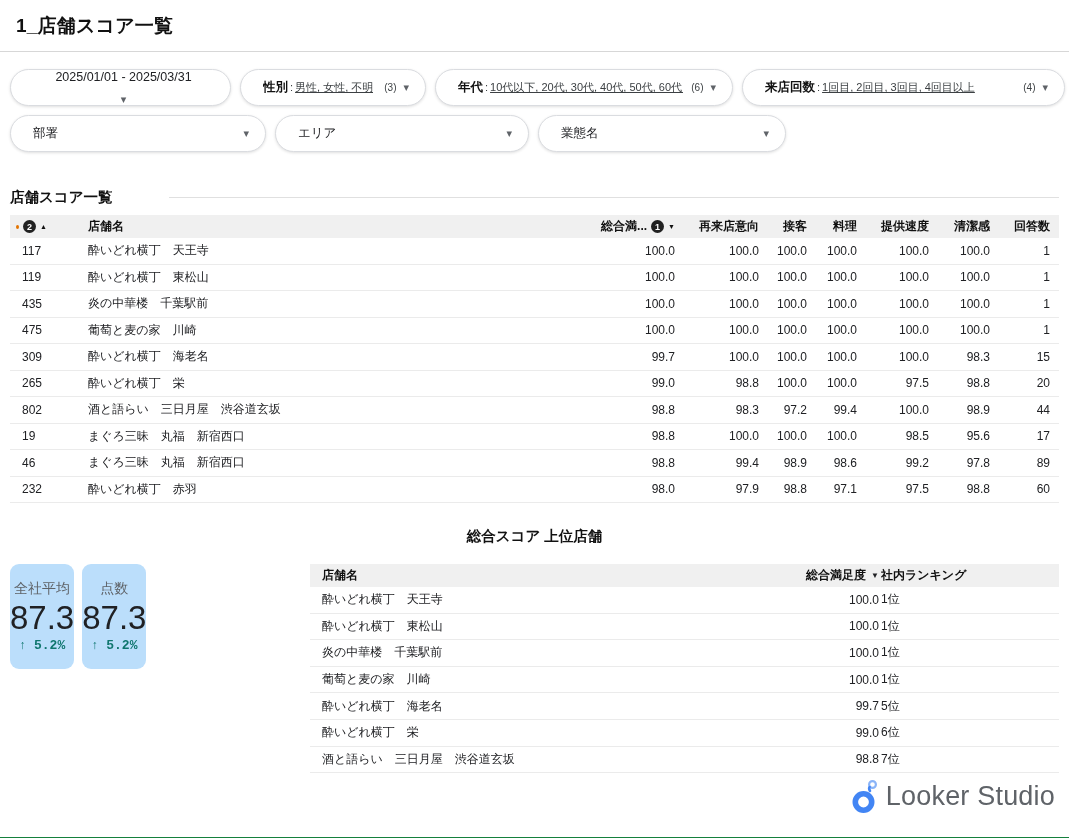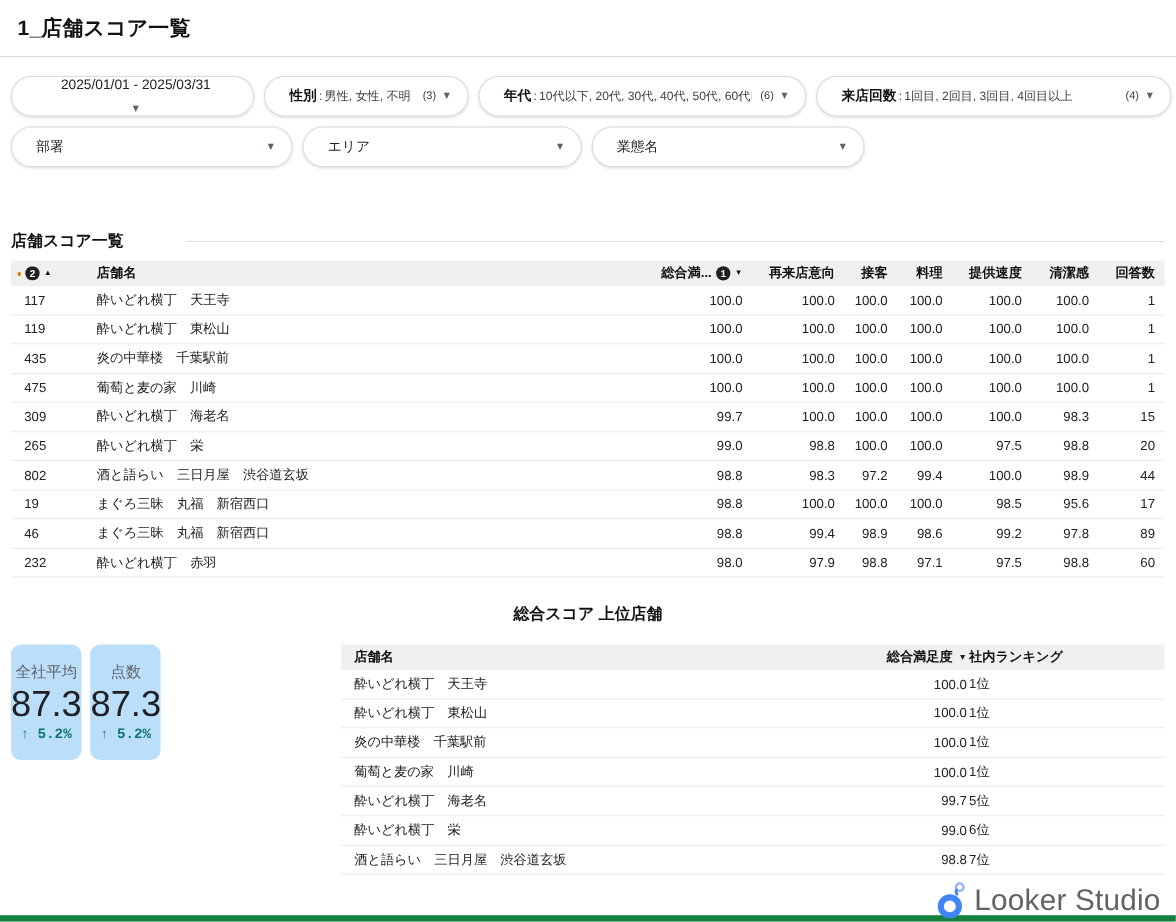--- a/index.html
+++ b/index.html
@@ -3,56 +3,56 @@
 <meta charset="utf-8">
 <style>
   * { box-sizing: border-box; margin: 0; padding: 0; }
   html, body { width: 1069px; height: 838px; overflow: hidden; }
   body {
     font-family: "Liberation Sans", "DejaVu Sans", sans-serif;
     background: #ffffff;
     color: #202124;
     position: relative;
   }
-  .page { width: 1069px; height: 838px; border-bottom: 6px solid #15803d; }
+  .page { width: 1069px; height: 838px; border-bottom: 1px solid #15803d; }
 
   
   .report-header { padding: 13px 16px 12px 16px; border-bottom: 1px solid #d7d7d7; }
   .report-header h1 { font-size: 19px; font-weight: 700; letter-spacing: 0.2px; color: #111; }
 
   
   .filter-row { display: flex; gap: 9px; margin: 0 10px; }
   .filter-row.row1 { margin-top: 17px; }
   .filter-row.row2 { margin-top: 9px; }
   .chip {
     height: 37px; background: #fff; border: 1px solid #dadce0; border-radius: 20px;
     box-shadow: 0 1px 3px rgba(0,0,0,0.13);
     display: flex; align-items: center; justify-content: space-between;
     padding: 0 16px 0 22px; cursor: pointer; flex: none;
   }
   .chip .left-group { display: flex; align-items: baseline; gap: 2px; white-space: nowrap; overflow: hidden; }
   .chip .right-group { display: flex; align-items: center; gap: 7px; margin-left: 8px; }
   .chip-label { font-size: 12.5px; font-weight: 700; color: #111; }
   .chip-sep { font-size: 11px; color: #3c4043; }
-  .chip-values { font-size: 11px; color: #3c4043; }
+  .chip-values { font-size: 11px; color: #3c4043; text-decoration: underline; }
   .chip-count { font-size: 10px; color: #3c4043; }
   .chip-value-only { font-size: 12.5px; color: #202124; }
   .chip-plain-label { font-size: 12.5px; color: #202124; }
   .caret { font-size: 11px; color: #5f6368; line-height: 1; }
   .w-date { width: 221px; flex-direction: column; }
   .w-gender { width: 186px; }
   .w-age { width: 298px; }
   .w-visits { width: 323px; }
   .w-dept { width: 256px; }
   .w-area { width: 254px; }
   .w-biz { width: 248px; }
 
   
   .section-title-row { display: flex; align-items: center; margin: 0 10px; }
-  .section-title-row.first { margin-top: 58px; gap: 44px; }
+  .section-title-row.first { margin-top: 36px; gap: 44px; }
   .section-title-row.second { margin-top: 24px; flex-direction: column; }
   .section-title { font-size: 14.5px; font-weight: 700; color: #111; white-space: nowrap; }
   .section-line { flex: 1; height: 1px; background: #e0e0e0; margin-left: 12px; }
 
   
   .score-table { margin: 8px 10px 0 10px; }
   .t1-row {
     display: grid;
     grid-template-columns: 68px 1fr 95px 84px 48px 50px 72px 61px 60px;
     align-items: center;

